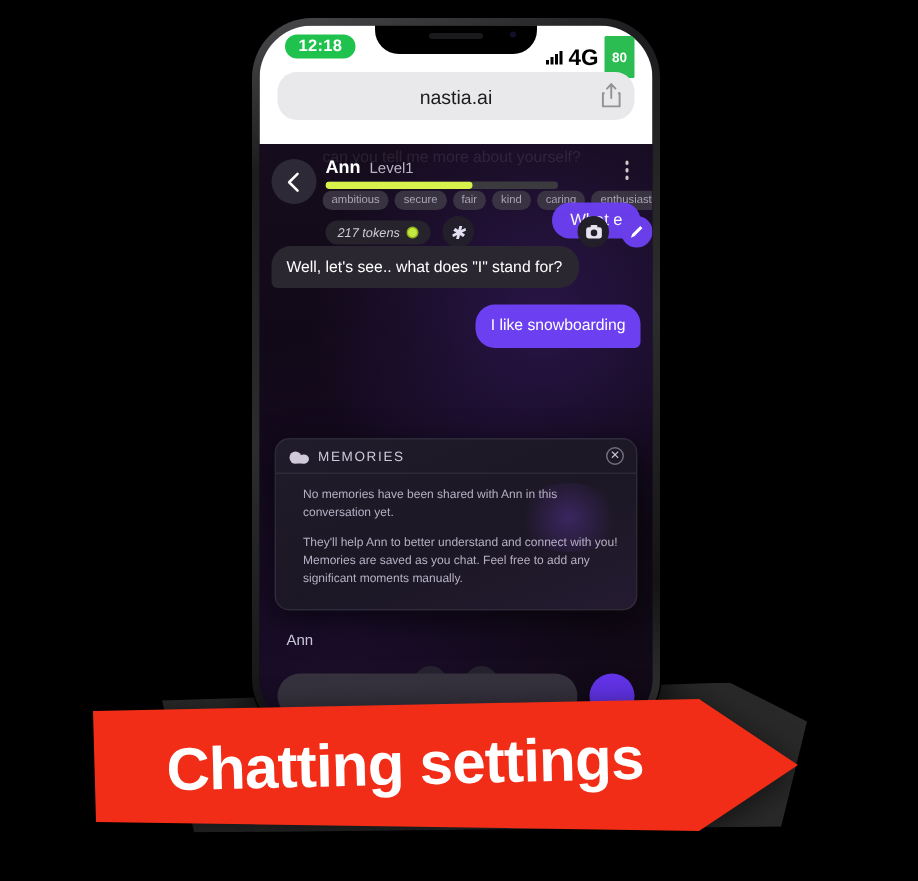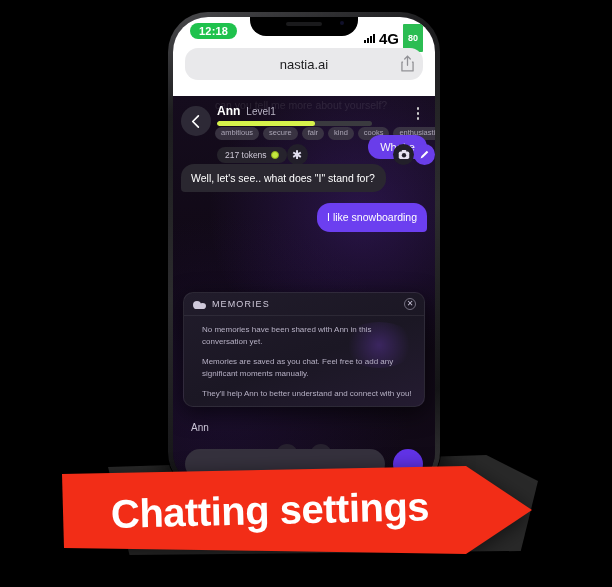--- a/index.html
+++ b/index.html
@@ -126,21 +126,21 @@
     display: flex; gap: 4px; overflow: hidden; height: 13px;
   }
   .tag {
     background: rgba(62,58,70,.85); color: #a9a4b4;
     font-size: 7.5px; padding: 2px 6px; border-radius: 7px;
     white-space: nowrap; line-height: 1;
   }
 
   .ctrl-row {
     position: absolute; left: 44px; top: 48px; right: 0;
-    display: flex; align-items: center; 
+    display: flex; align-items: center; gap: 8px; font-style: italic;
   }
   .tokens {
     background: rgba(40,38,46,.9); border-radius: 11px;
     padding: 3px 8px; display: flex; align-items: center; gap: 4px;
   }
   .tokens .t-num { font-size: 8.5px; color: #cfcad8; }
   .coin {
     width: 8px; height: 8px; border-radius: 50%;
     background: #c3e83f; border: 1px solid #8fae1c;
   }
@@ -351,21 +351,21 @@
               <span></span>
             </div>
           </div>
         </div>
 
         <div class="tags">
           <span class="tag">ambitious</span>
           <span class="tag">secure</span>
           <span class="tag">fair</span>
           <span class="tag">kind</span>
-          <span class="tag">cooks</span>
+          <span class="tag">caring</span>
           <span class="tag">enthusiastic</span>
         </div>
 
         <div class="partial-bubble">What e</div>
 
         <div class="ctrl-row">
           <div class="tokens">
             <span class="t-num">217 tokens</span>
             <span class="coin"></span>
           </div>
@@ -395,22 +395,22 @@
         <div class="mem-panel">
           <div class="mem-head">
             <span class="cloud-ic">
                 <span class="cloud-bar"></span>
               </span>
             <span class="mem-title">MEMORIES</span>
             <span class="mem-close">✕</span>
           </div>
           <div class="mem-body">
             <div class="mem-p">No memories have been shared with Ann in this conversation yet.</div>
+            <div class="mem-p last">They'll help Ann to better understand and connect with you!</div>
             <div class="mem-p">Memories are saved as you chat. Feel free to add any significant moments manually.</div>
-            <div class="mem-p last">They'll help Ann to better understand and connect with you!</div>
           </div>
         </div>
 
         <div class="ai-typing">Ann</div>
 
         <div class="mid-actions">
           <div class="mid-btn">
             <span class="target-ic"></span>
           </div>
           <div class="mid-btn">

